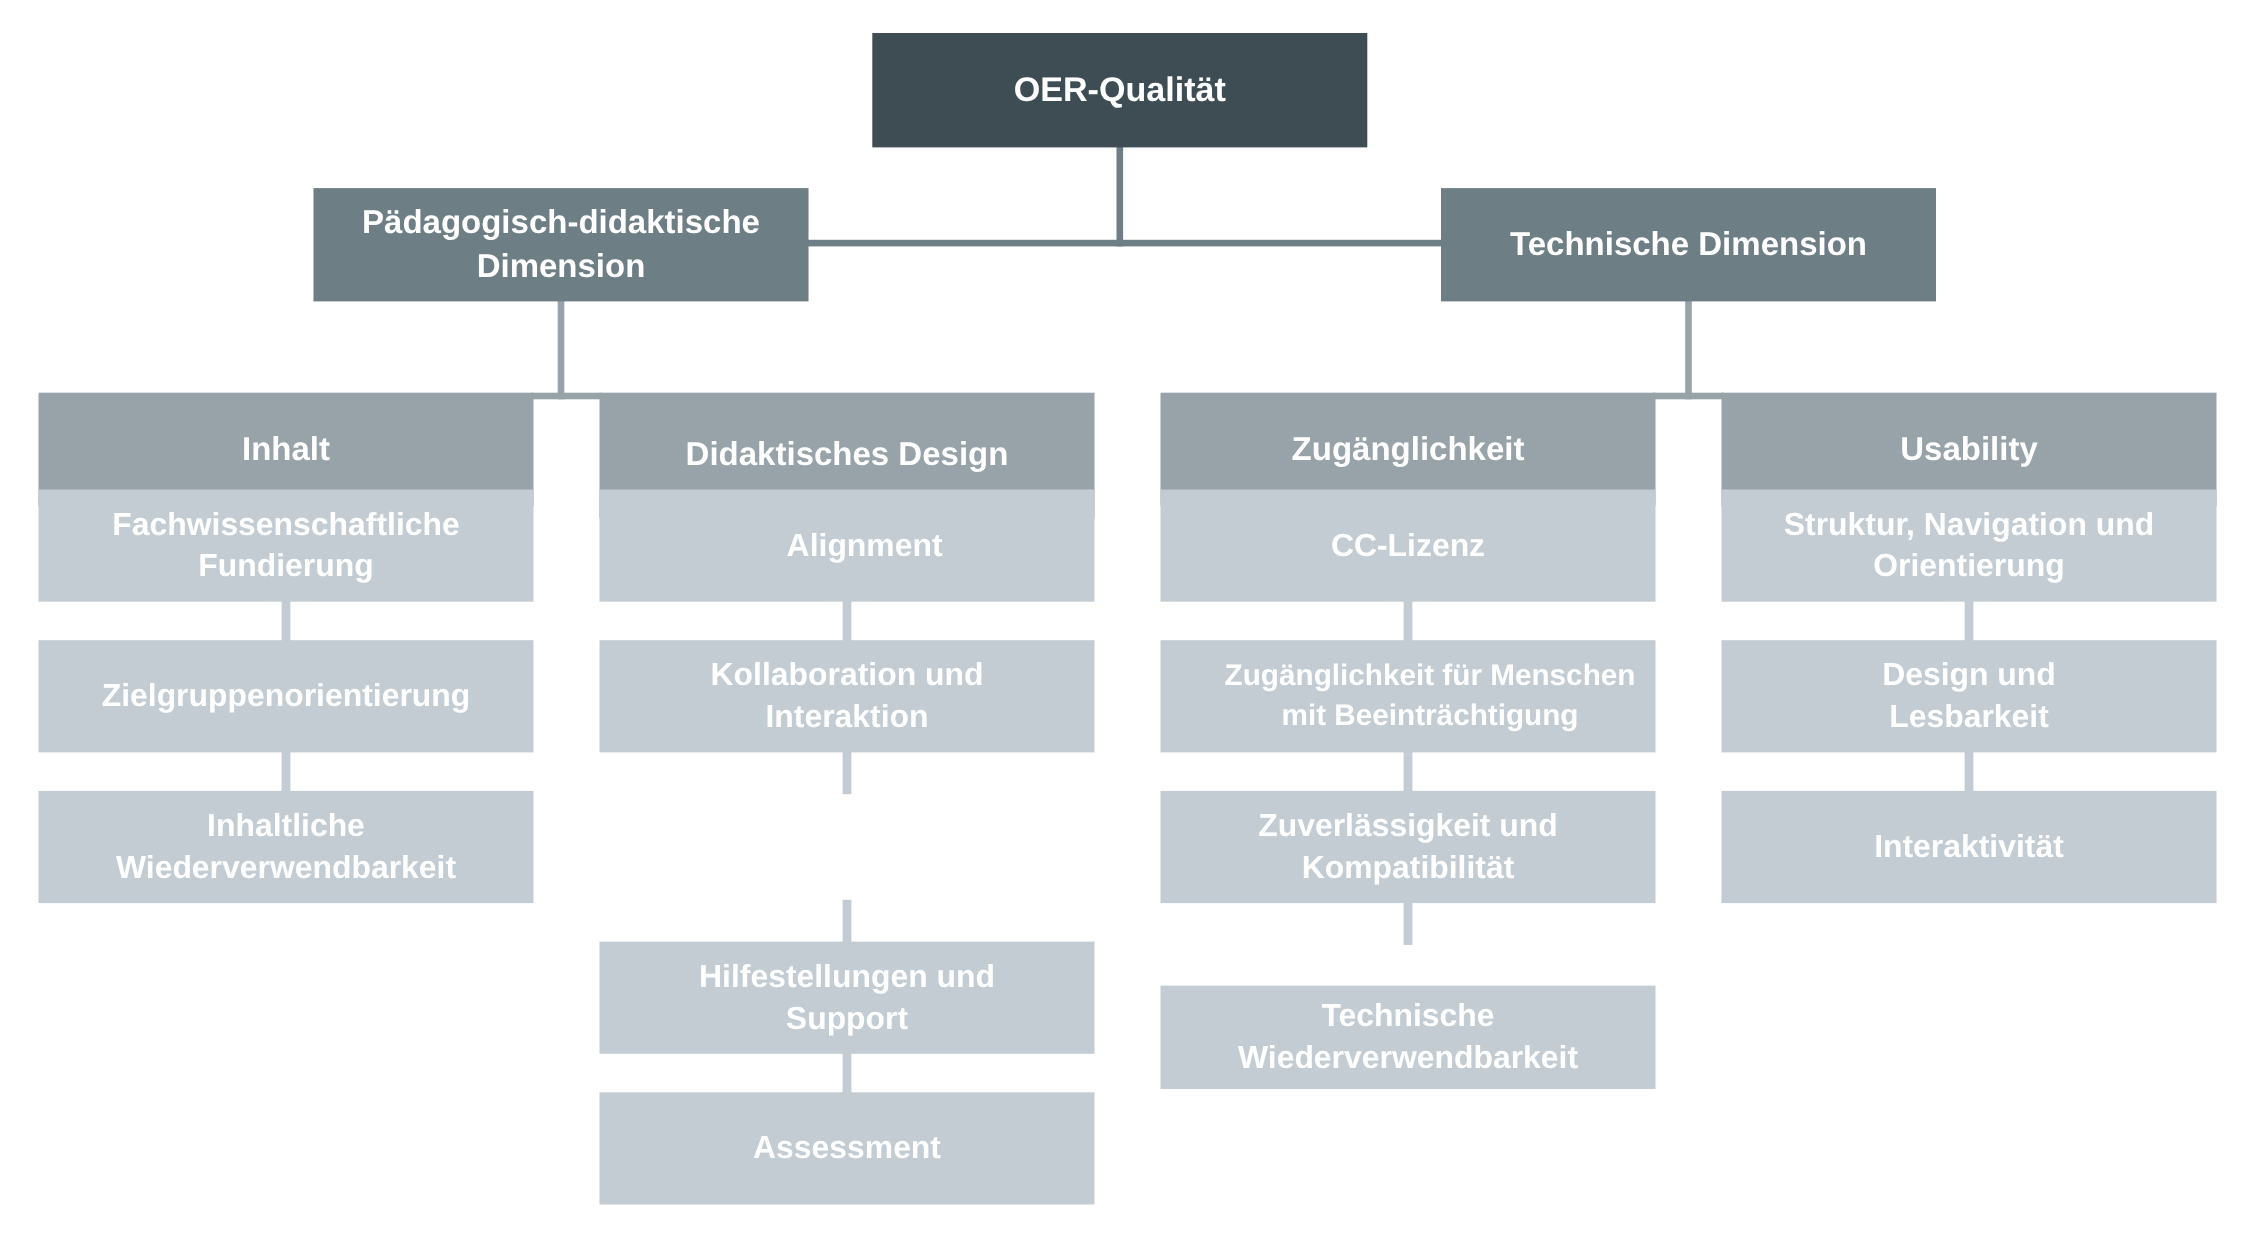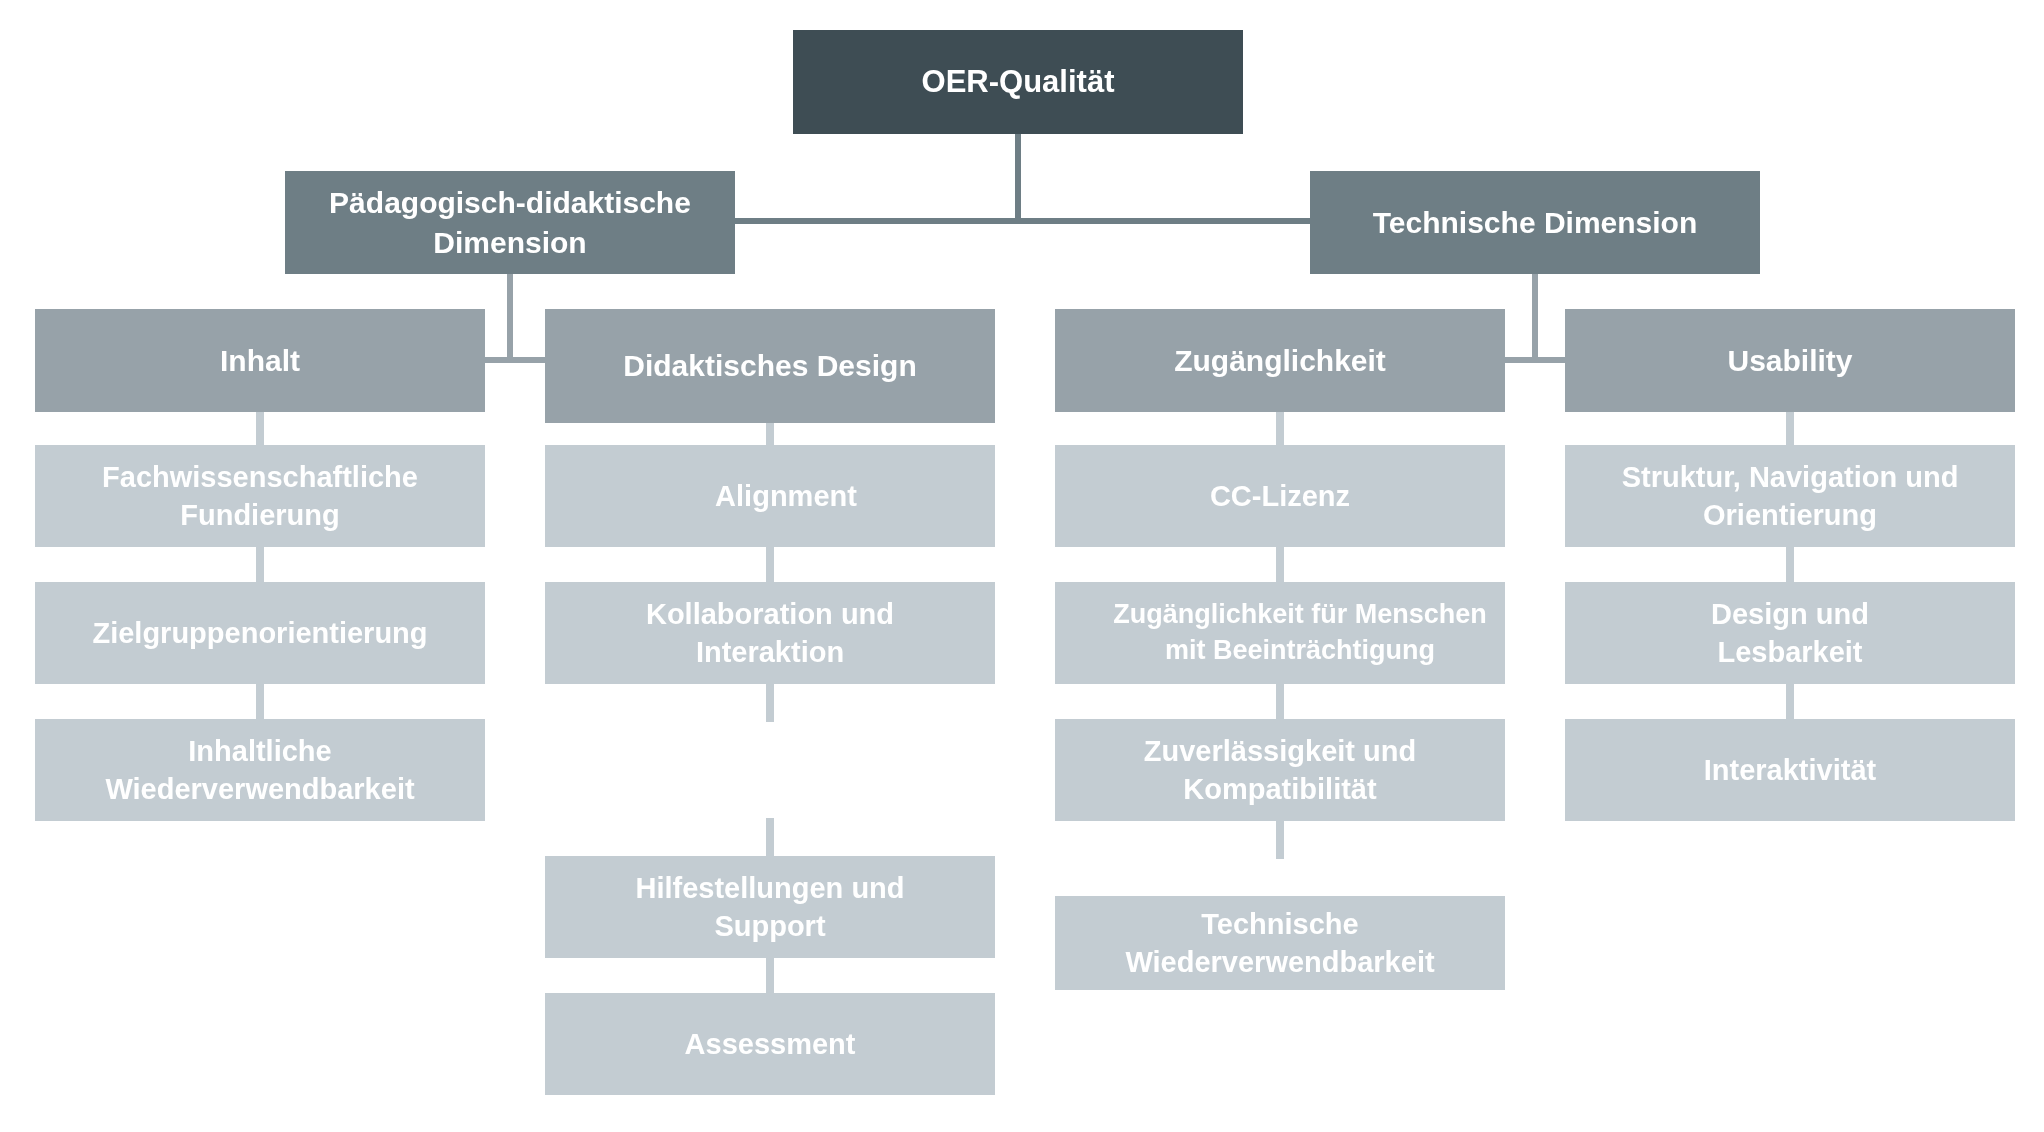--- a/index.html
+++ b/index.html
@@ -25,21 +25,21 @@
     text-align:center;
     color:var(--text);
     font-weight:bold;
     white-space:pre-line;
     line-height:1.32;
     box-sizing:border-box;
     padding:2px 8px;
   }
   .lvl1{background:var(--level1);font-size:31px;}
   .lvl2{background:var(--level2);font-size:30px;}
-  .lvl3{background:var(--level3);font-size:30px;}
+  .lvl3{background:var(--level3);font-size:30px;margin-top:48px;}
   .lvl4{background:var(--level4);font-size:29px;}
   .lvl4.fit{font-size:27px;}
   .conn{position:absolute;}
   .c12{background:var(--level2);}
   .c23{background:var(--level3);}
   .c34{background:var(--level4);}
 </style>
 </head>
 <body>
 

